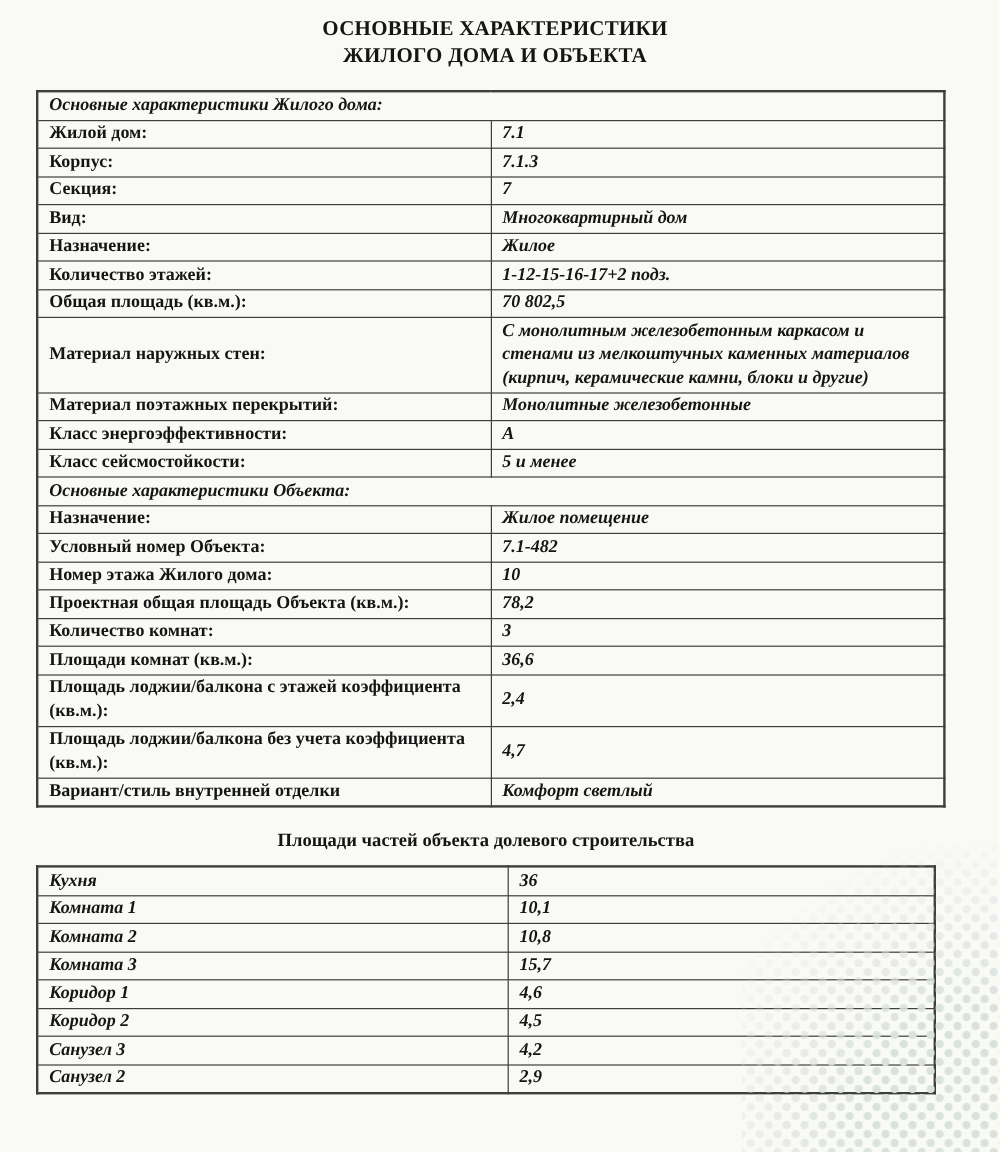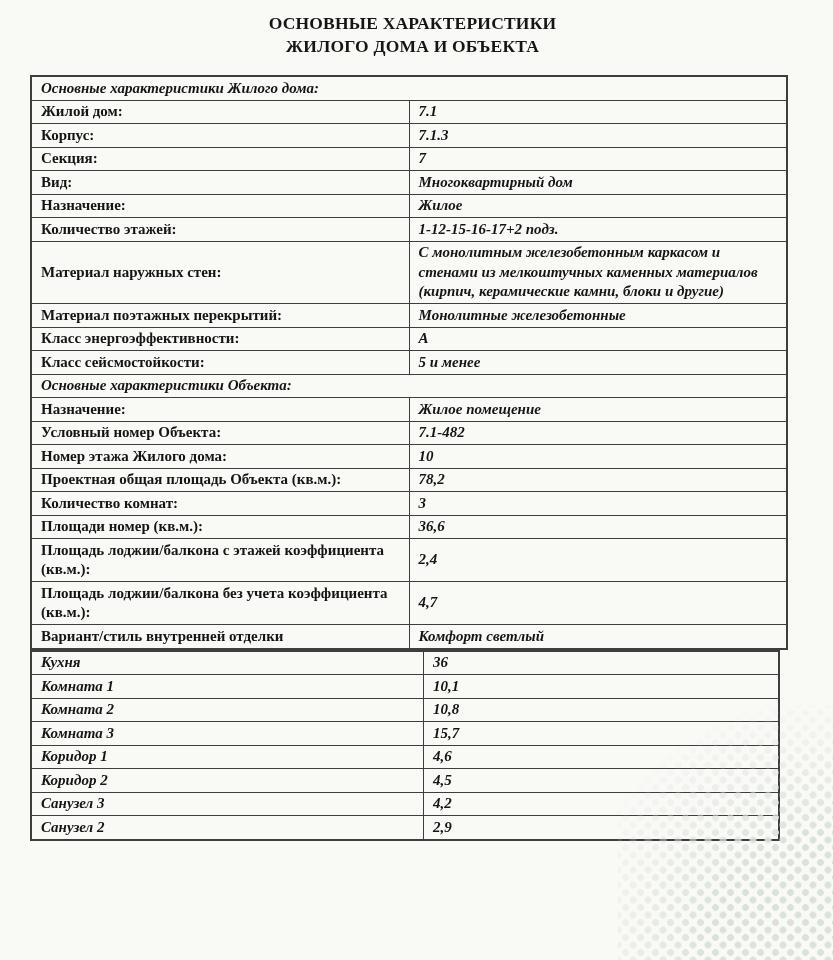--- a/index.html
+++ b/index.html
@@ -90,20 +90,24 @@
       </tr>
       <tr>
         <td class="lbl">Назначение:</td>
         <td class="val it">Жилое</td>
       </tr>
       <tr>
         <td class="lbl">Количество этажей:</td>
         <td class="val it">1-12-15-16-17+2 подз.</td>
       </tr>
       <tr>
+        <td class="lbl">Общая площадь (кв.м.):</td>
+        <td class="val it">70 802,5</td>
+      </tr>
+      <tr>
         <td class="lbl">Материал наружных стен:</td>
         <td class="val it">С монолитным железобетонным каркасом и стенами из мелкоштучных каменных материалов (кирпич, керамические камни, блоки и другие)</td>
       </tr>
       <tr>
         <td class="lbl">Материал поэтажных перекрытий:</td>
         <td class="val it">Монолитные железобетонные</td>
       </tr>
       <tr>
         <td class="lbl">Класс энергоэффективности:</td>
         <td class="val it">А</td>
@@ -130,38 +134,39 @@
       </tr>
       <tr>
         <td class="lbl">Проектная общая площадь Объекта (кв.м.):</td>
         <td class="val it">78,2</td>
       </tr>
       <tr>
         <td class="lbl">Количество комнат:</td>
         <td class="val it">3</td>
       </tr>
       <tr>
-        <td class="lbl">Площади номер (кв.м.):</td>
+        <td class="lbl">Площади комнат (кв.м.):</td>
         <td class="val it">36,6</td>
       </tr>
       <tr>
         <td class="lbl">Площадь лоджии/балкона с этажей коэффициента (кв.м.):</td>
         <td class="val it">2,4</td>
       </tr>
       <tr>
         <td class="lbl">Площадь лоджии/балкона без учета коэффициента (кв.м.):</td>
         <td class="val it">4,7</td>
       </tr>
       <tr>
         <td class="lbl">Вариант/стиль внутренней отделки</td>
         <td class="val it">Комфорт светлый</td>
       </tr>
     </tbody>
   </table>
 
+  <div class="areas-title">Площади частей объекта долевого строительства</div>
 
   <table class="t2">
     <tbody>
       <tr>
         <td class="lbl it">Кухня</td>
         <td class="val it">36</td>
       </tr>
       <tr>
         <td class="lbl it">Комната 1</td>
         <td class="val it">10,1</td>

